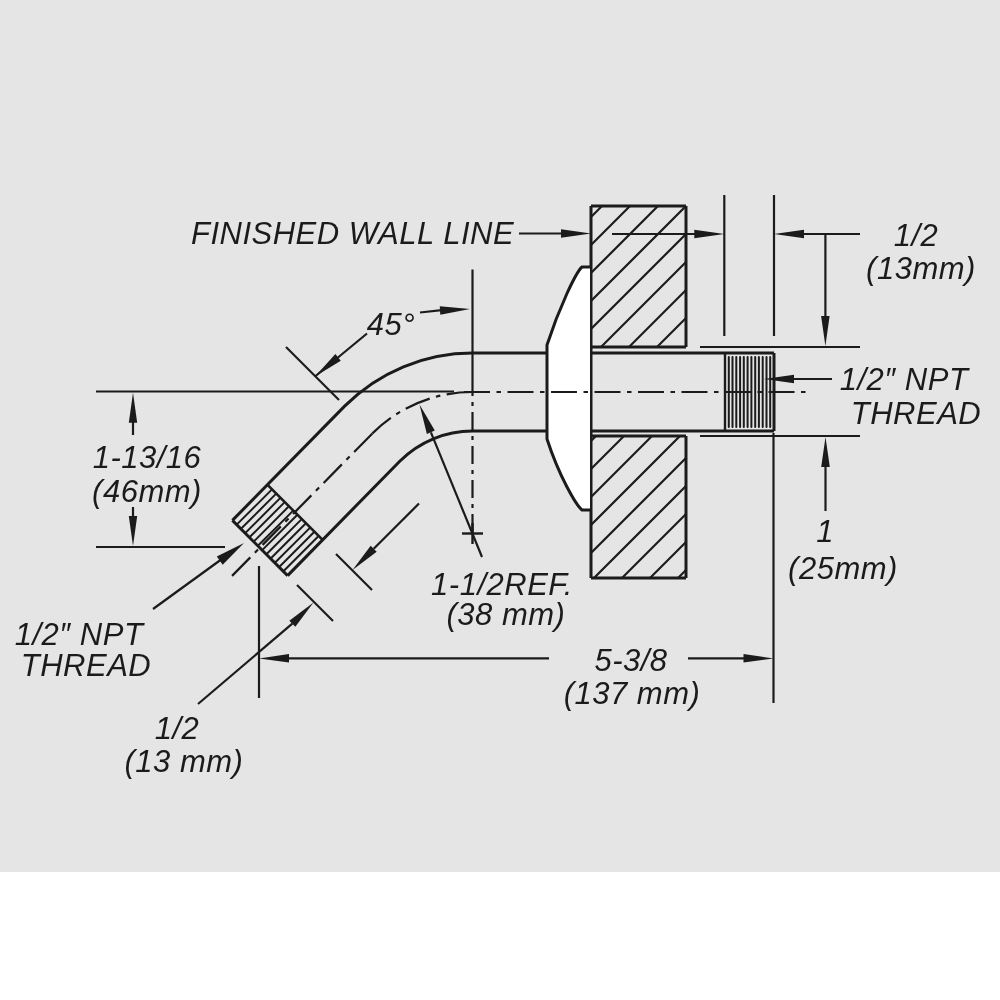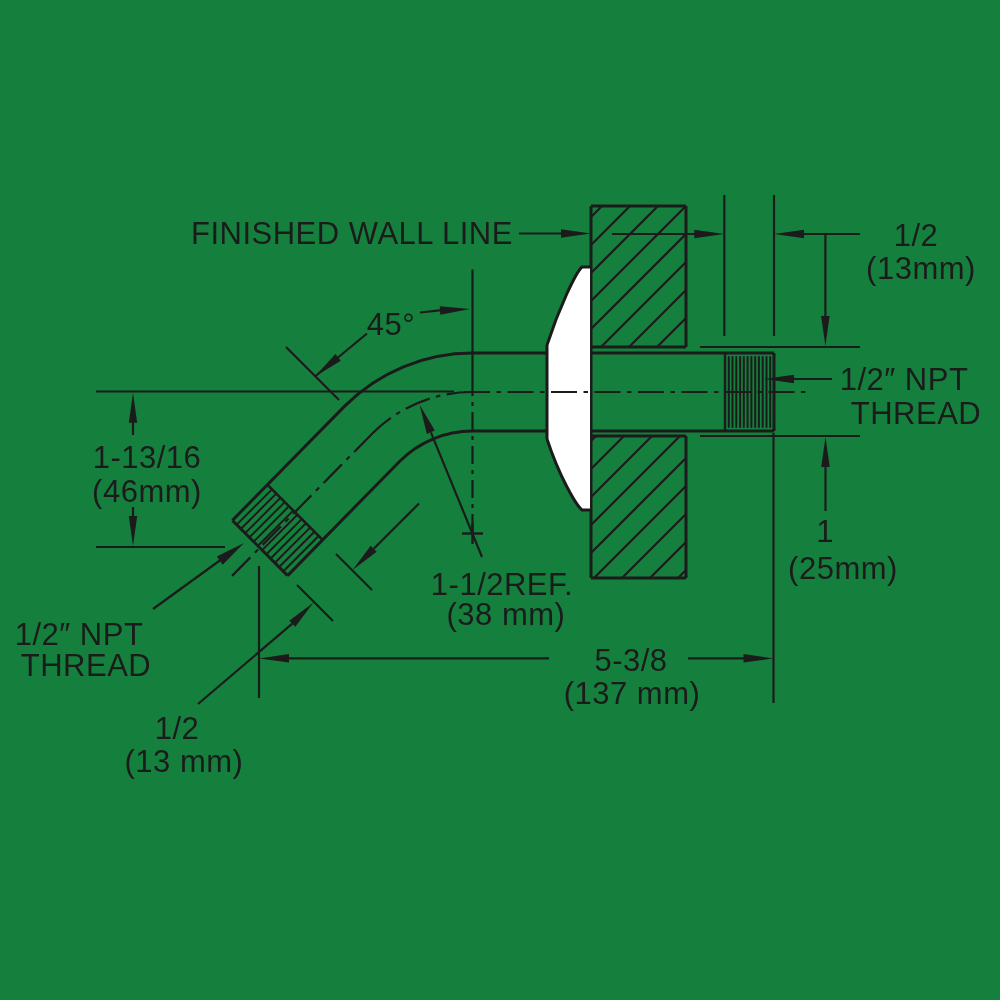--- a/index.html
+++ b/index.html
@@ -1,16 +1,16 @@
 <!DOCTYPE html>
 <html><head>
 <meta charset="utf-8">
 <style>
   html,body{margin:0;padding:0;background:#ffffff;}
-  .canvas{position:relative;width:1000px;height:1000px;background:#15803d;overflow:hidden;}
+  .canvas{position:relative;width:1000px;height:872px;background:#e5e5e5;overflow:hidden;font-style:italic;}
   svg{display:block;}
   svg line, svg path, svg polyline{stroke:#1b1b1b;}
   svg polygon{fill:#1b1b1b;stroke:none;}
   svg text{font-family:"Liberation Sans",sans-serif;font-size:31px;fill:#1b1b1b;letter-spacing:0.5px;}
 </style>
 </head>
 <body>
 
 <div class="canvas">
 <svg width="1000" height="1000" viewBox="0 0 1000 1000">

